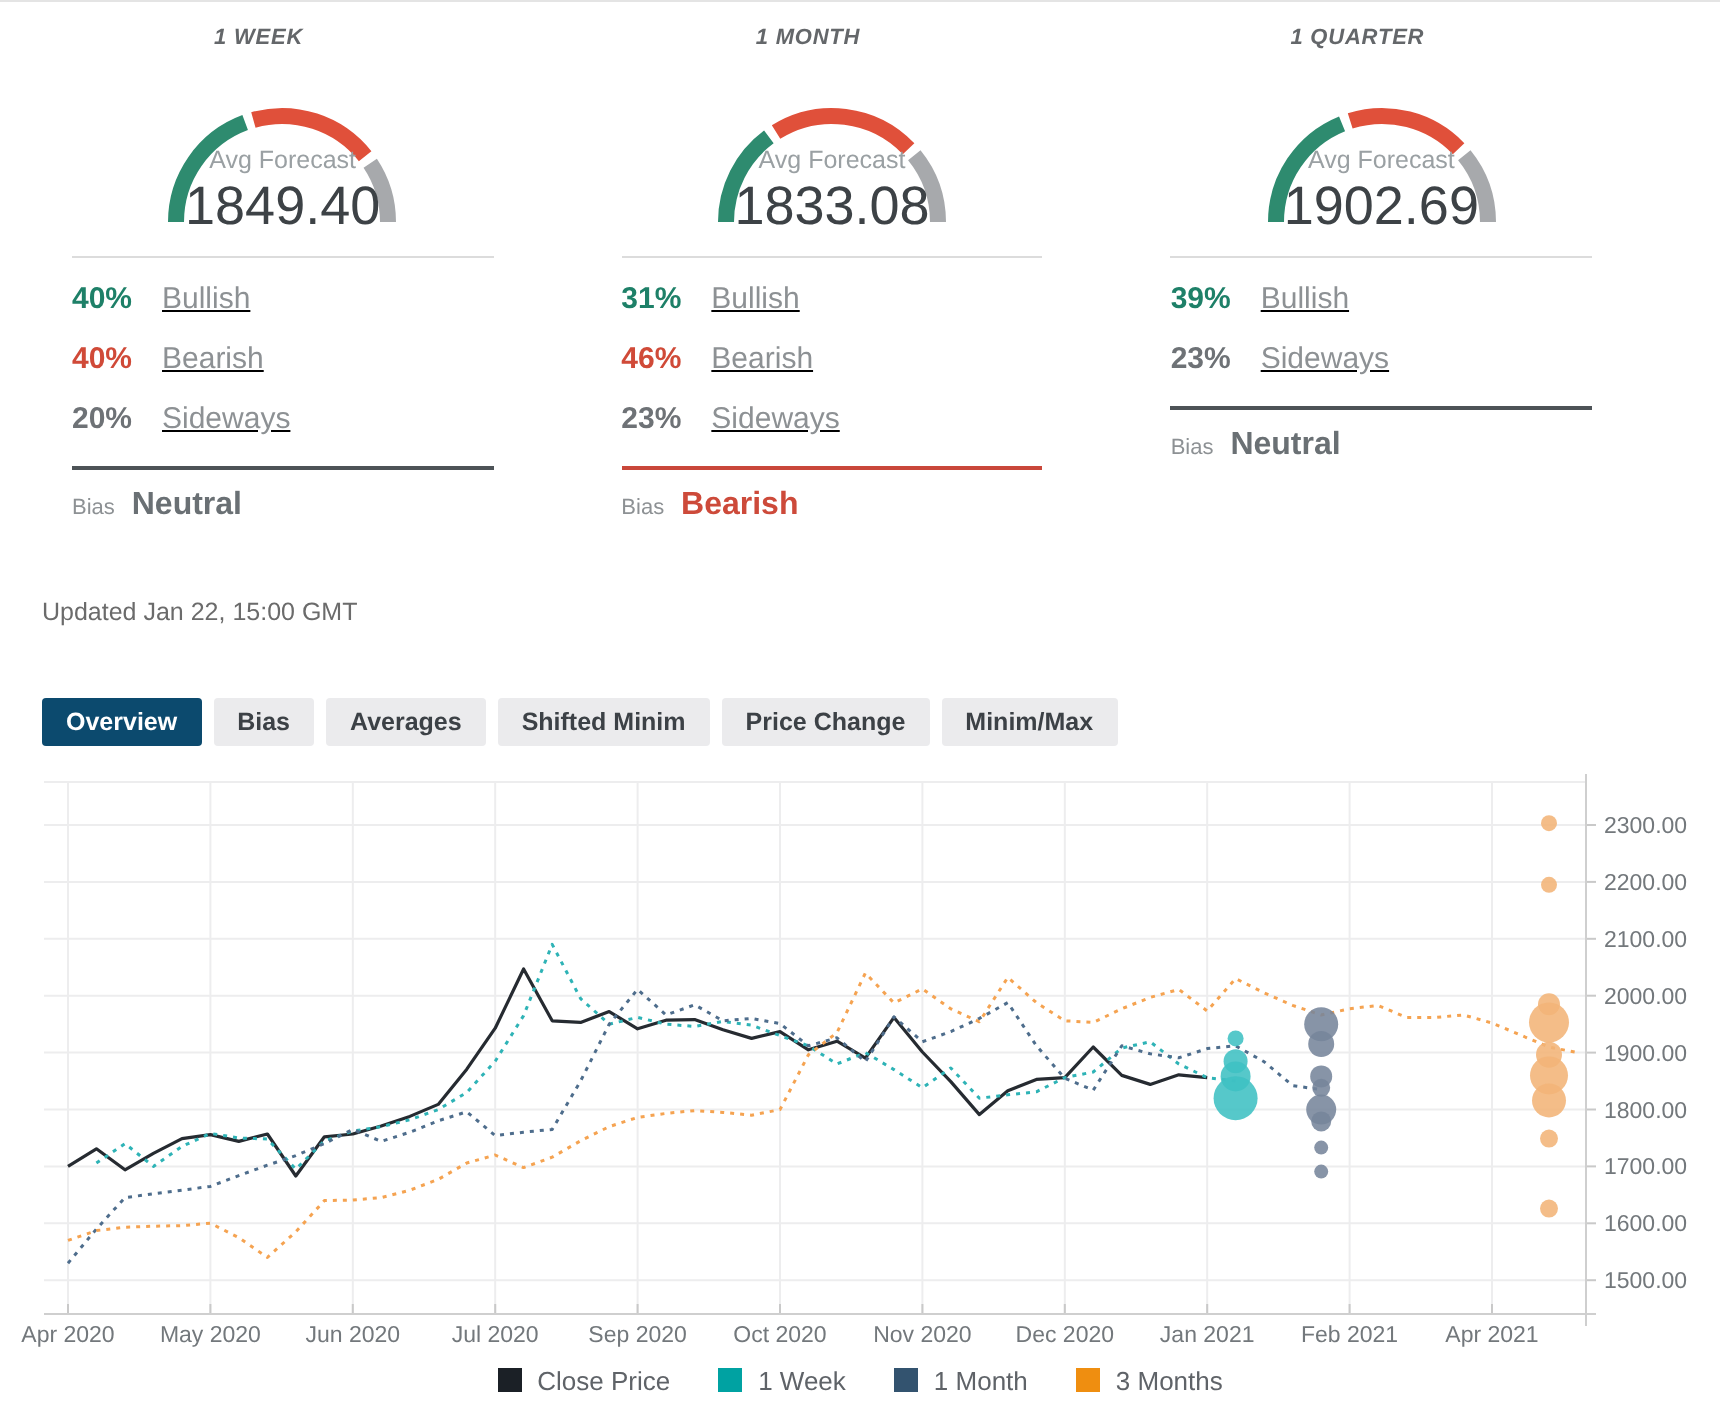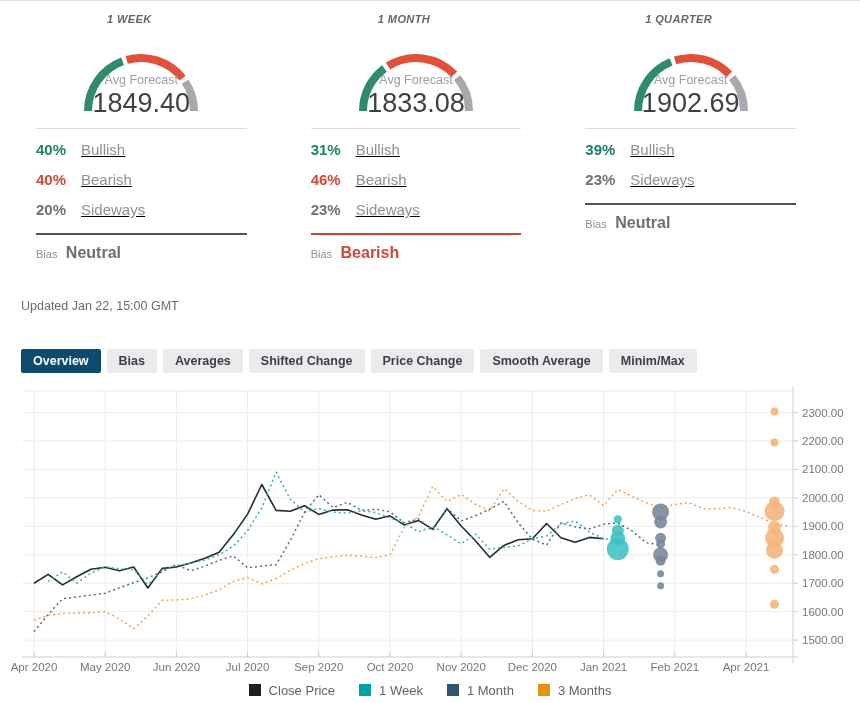--- a/index.html
+++ b/index.html
@@ -143,23 +143,22 @@
     </div>
 
   </div>
 
   <div class="updated">Updated Jan 22, 15:00 GMT</div>
 
   <div class="tabs">
     <button class="tab active">Overview</button>
     <button class="tab">Bias</button>
     <button class="tab">Averages</button>
-    <button class="tab">Shifted Change</button>
+    <button class="tab">Shifted Minim</button>
     <button class="tab">Price Change</button>
-    <button class="tab">Smooth Average</button>
     <button class="tab">Minim/Max</button>
   </div>
 
   <div class="chart-wrap">
     <svg id="chart" width="860" height="292">
         <line x1="22" y1="4" x2="793" y2="4" stroke="#ededee"></line>
         <line x1="34" y1="4" x2="34" y2="270" stroke="#ededee"></line>
         <line x1="34" y1="265" x2="34" y2="270" stroke="#c9c9c9"></line>
         <text x="34" y="284" text-anchor="middle" font-size="11.5" fill="#73787c" font-family="Liberation Sans, sans-serif">Apr 2020</text>
         <line x1="105.2" y1="4" x2="105.2" y2="270" stroke="#ededee"></line>

